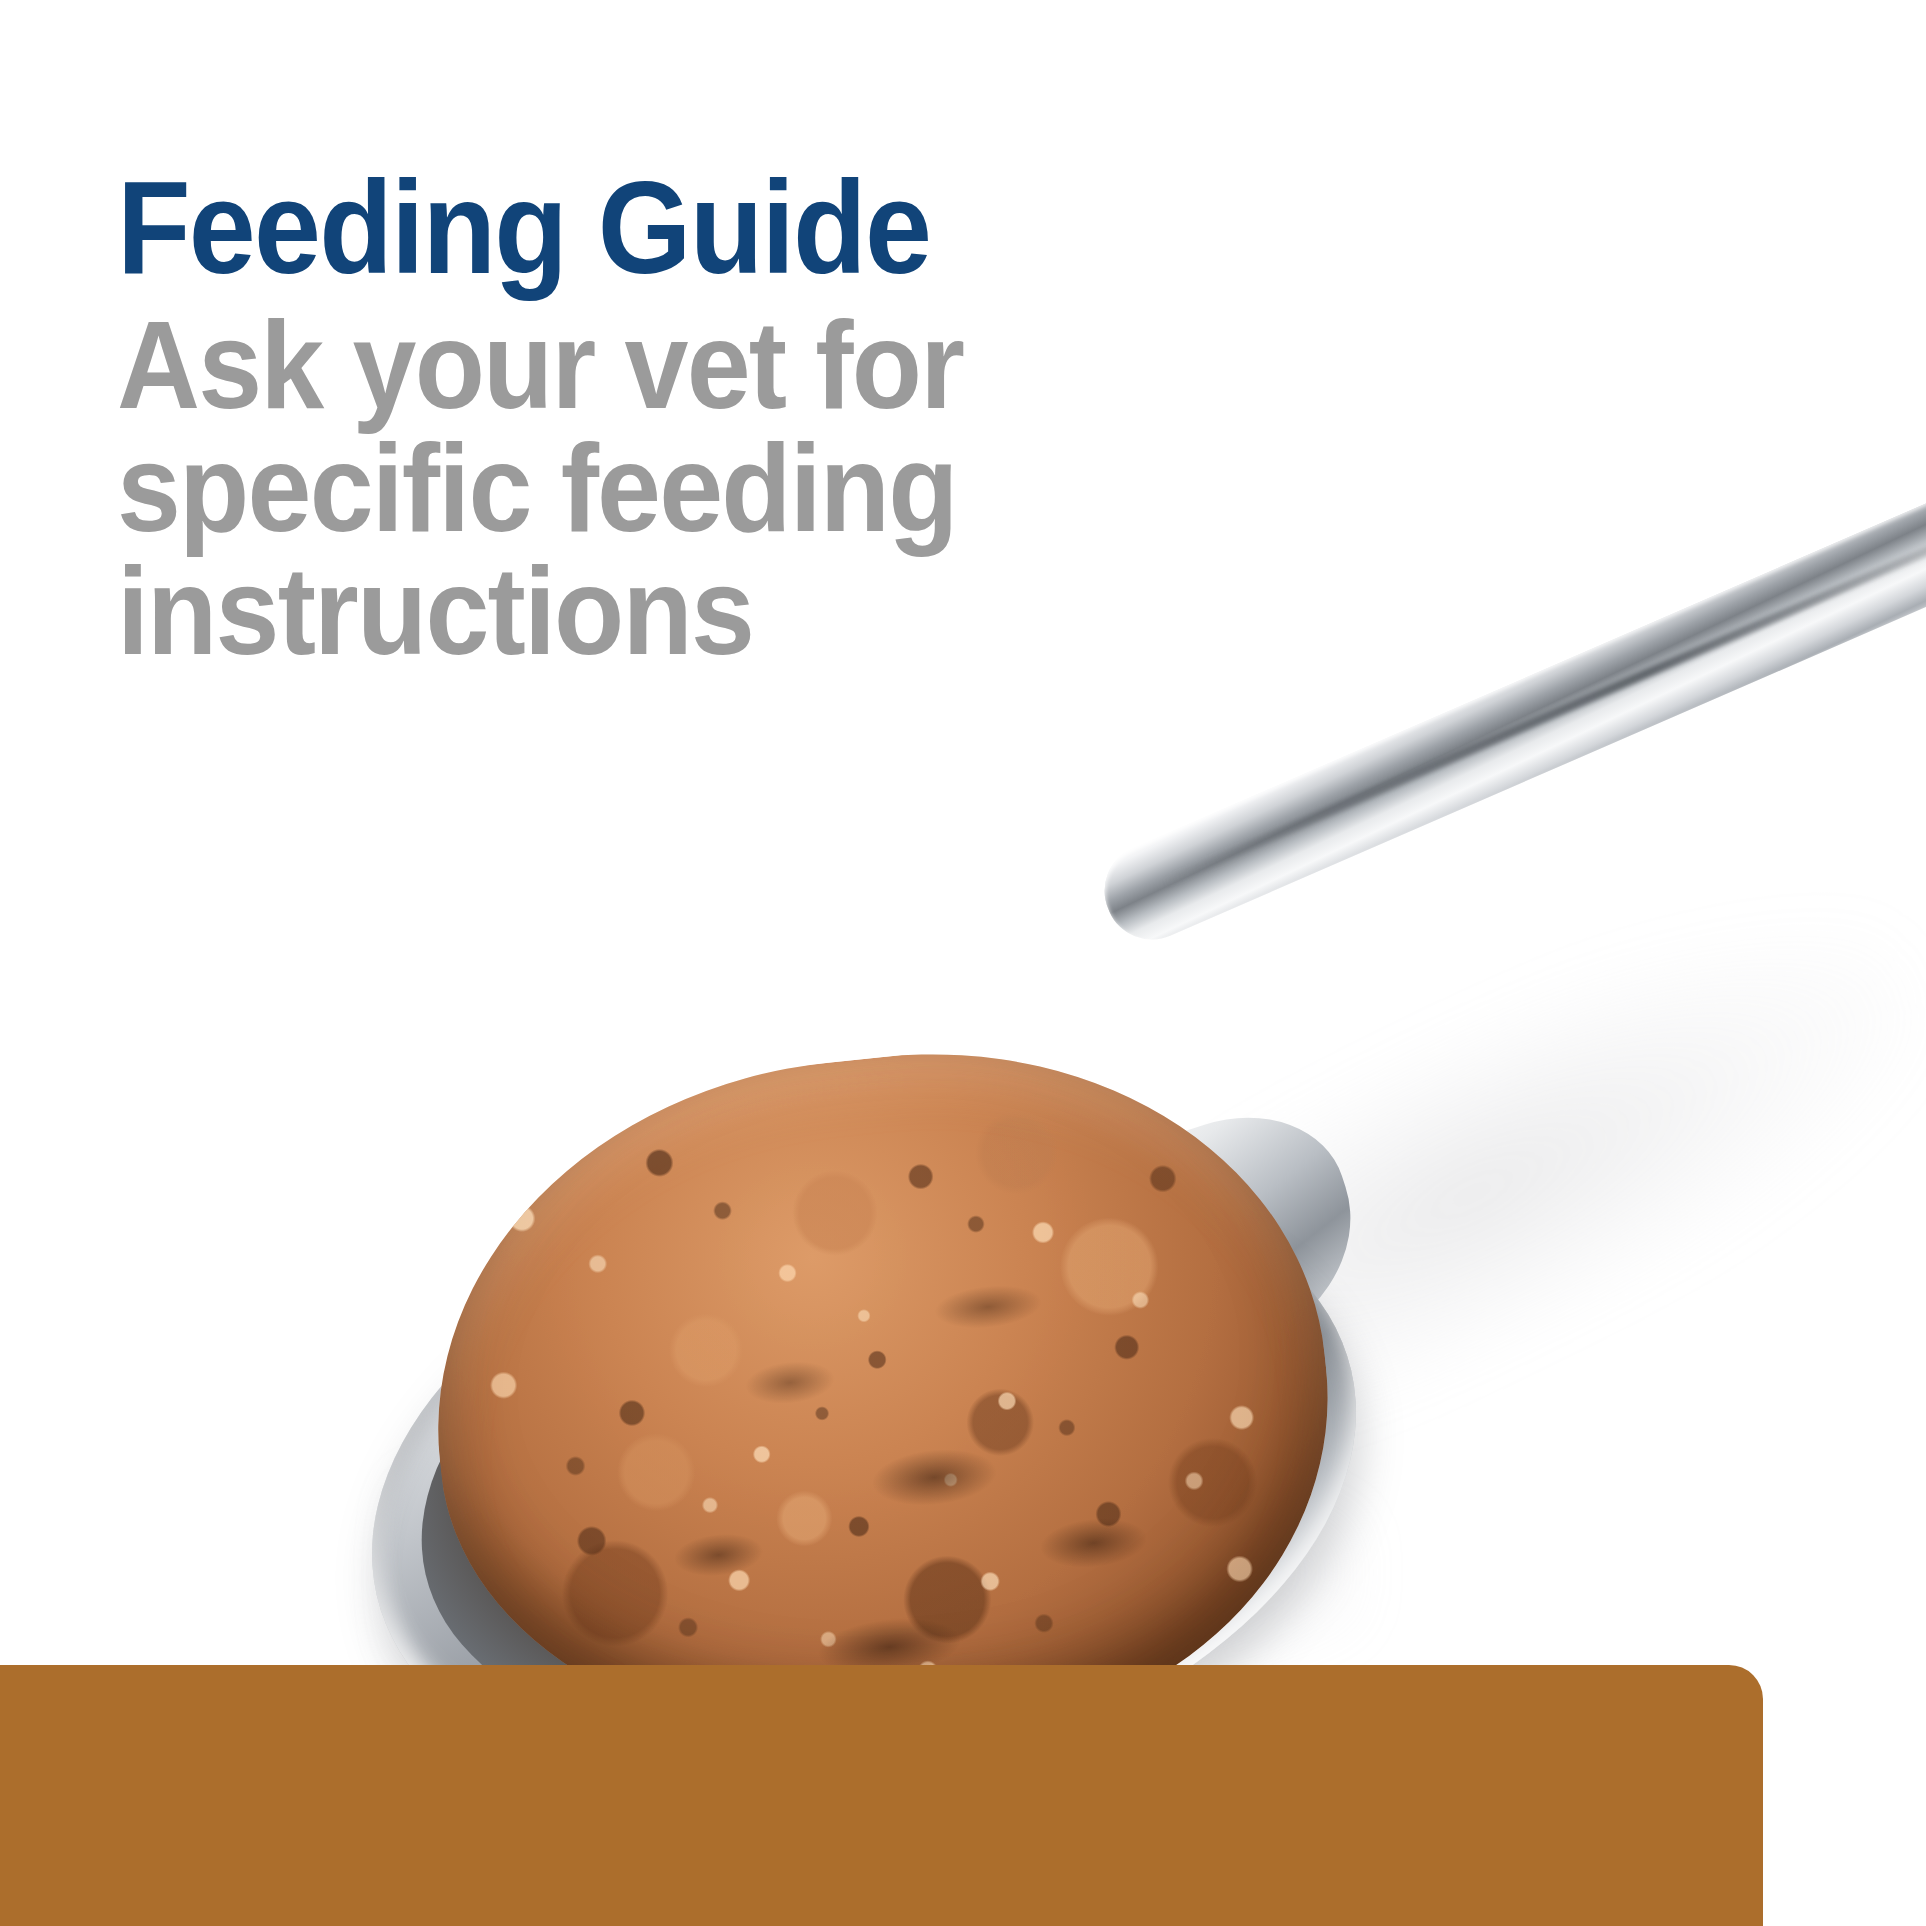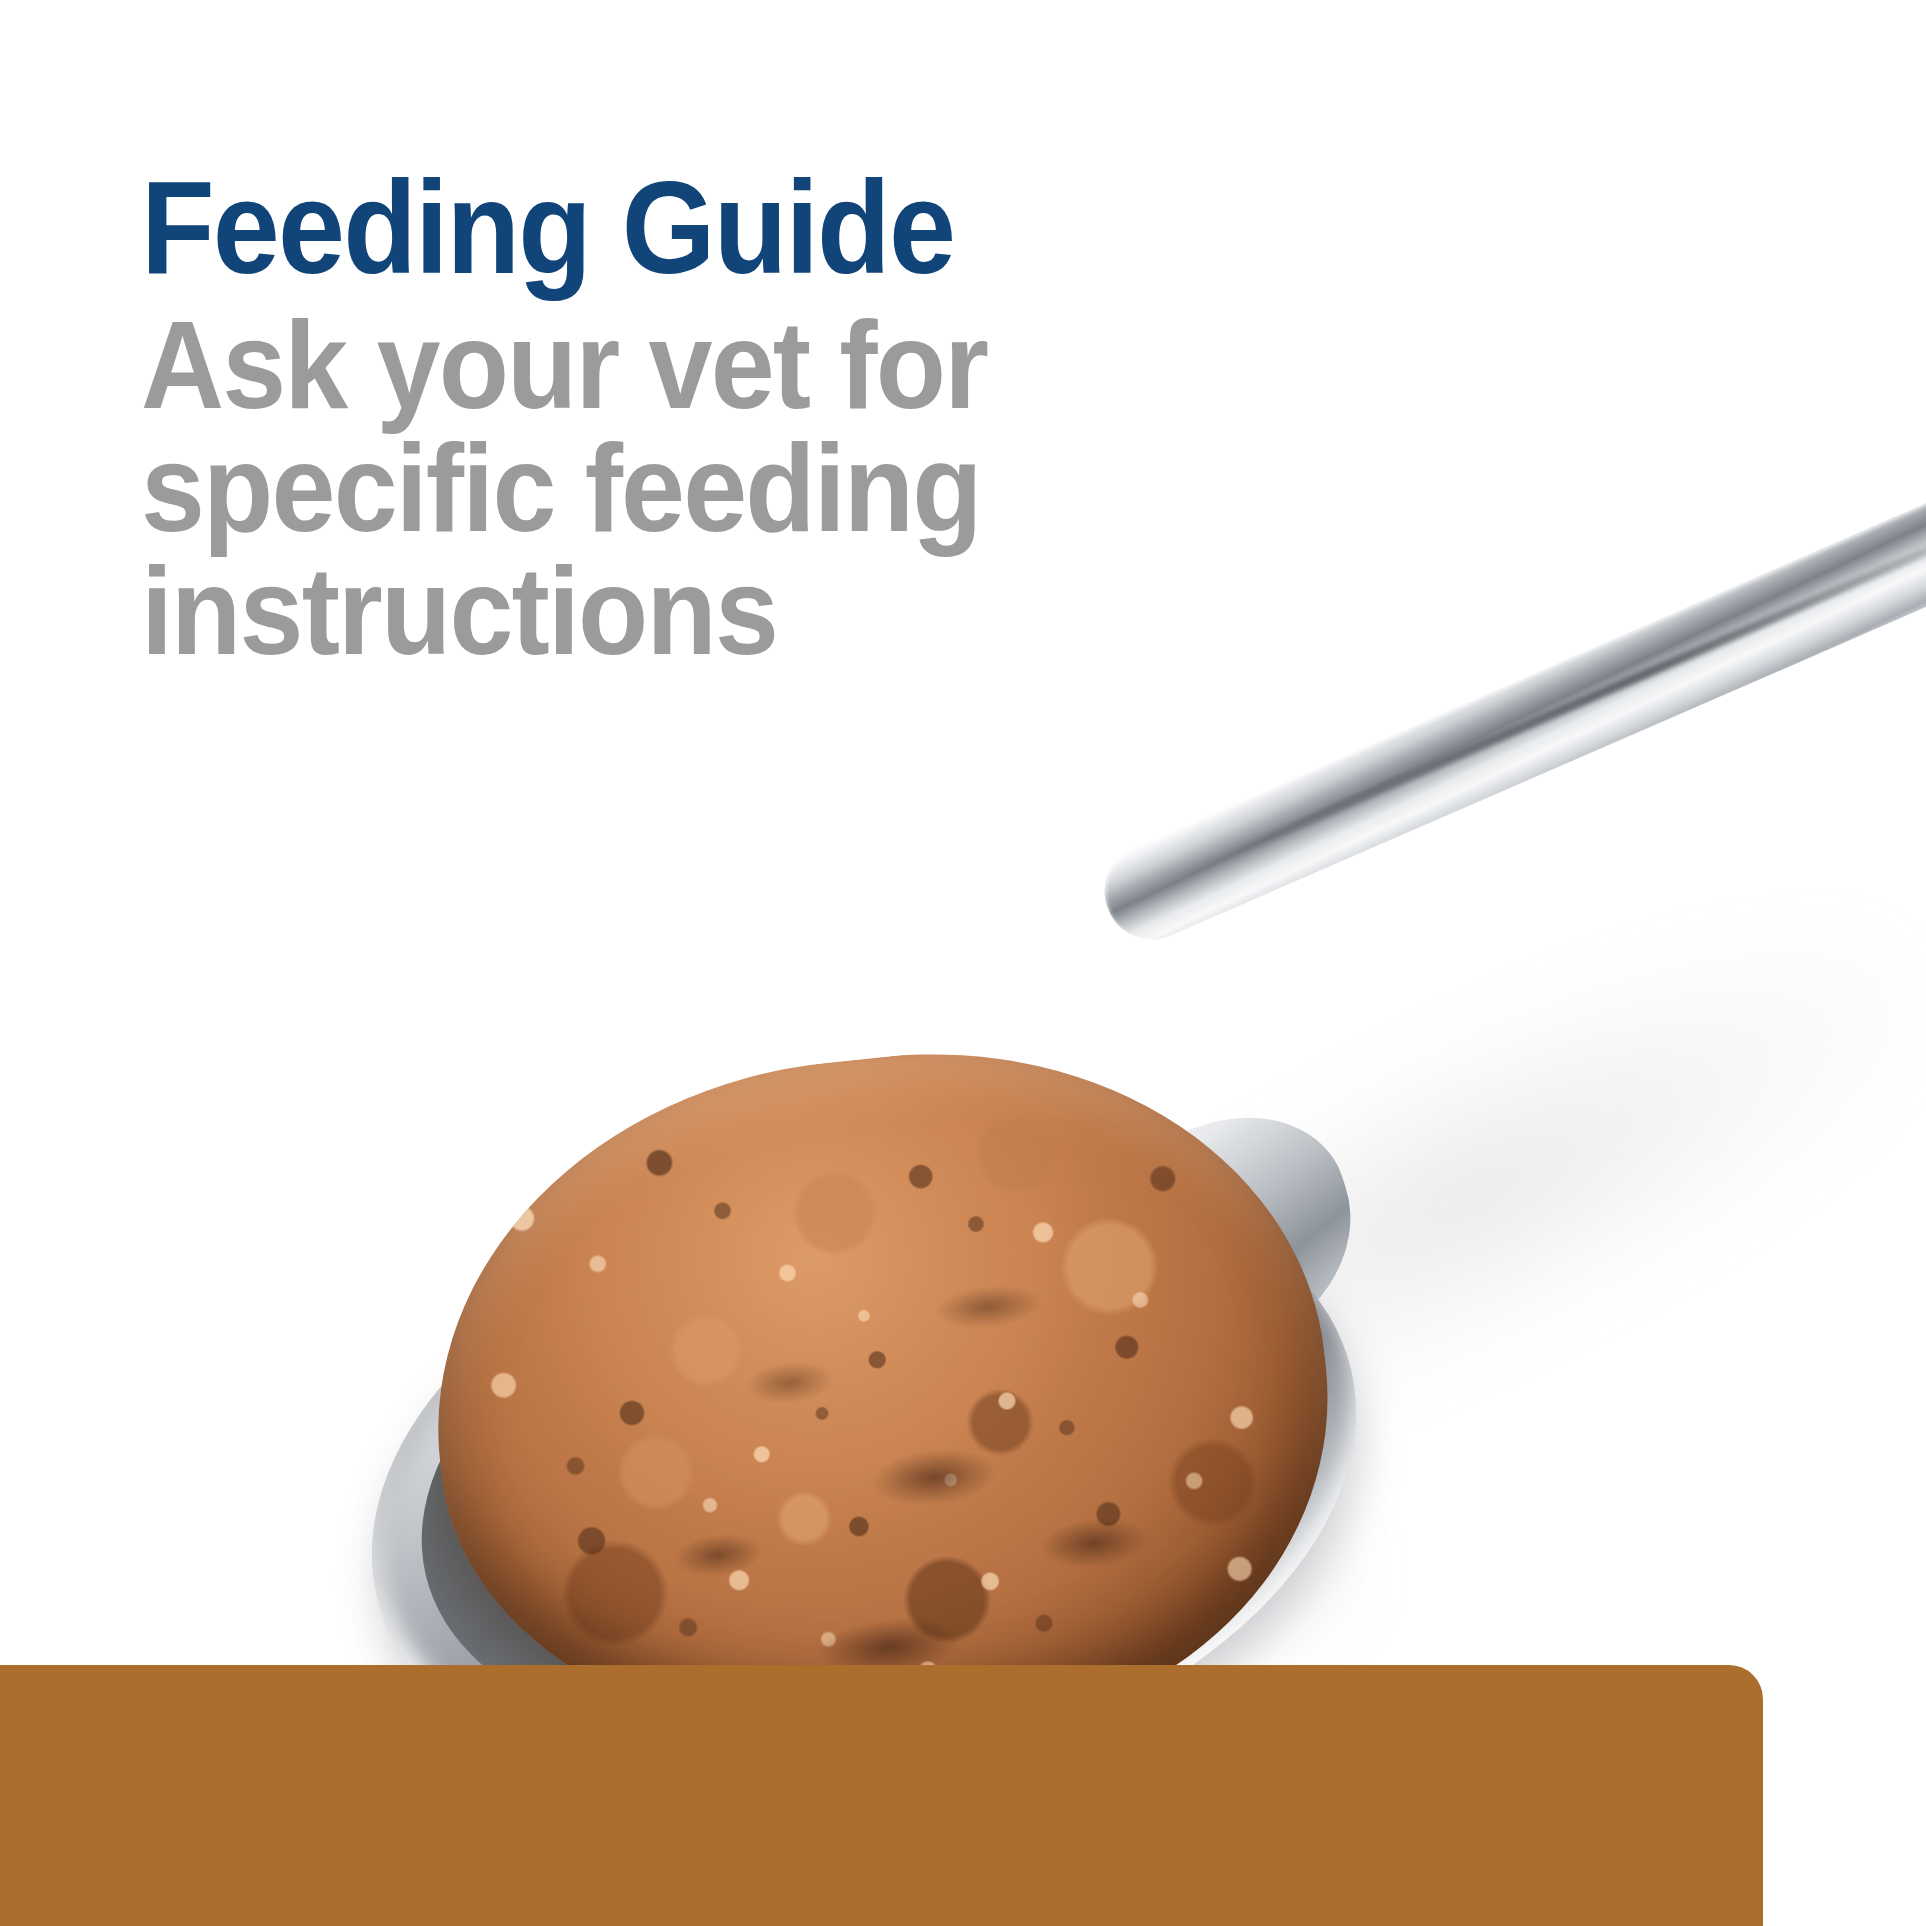--- a/index.html
+++ b/index.html
@@ -6,21 +6,21 @@
   body{
     width:1927px;height:1927px;
     background:#ffffff;
     font-family:"Liberation Sans", sans-serif;
     overflow:hidden;
     position:relative;
   }
   #stage{position:absolute;inset:0;width:1927px;height:1927px;background:#fff;overflow:hidden;}
 
   
-  .text-block{position:absolute;left:117px;top:166px;z-index:40;margin-left:24px;}
+  .text-block{position:absolute;left:117px;top:166px;z-index:40;}
   .headline{
     font-size:131px;
     line-height:123px;
     font-weight:bold;
     letter-spacing:-2px;
     color:#114479;
     margin:0 0 14px 0;
     transform:scaleX(0.92);
     transform-origin:left center;
     white-space:nowrap;

